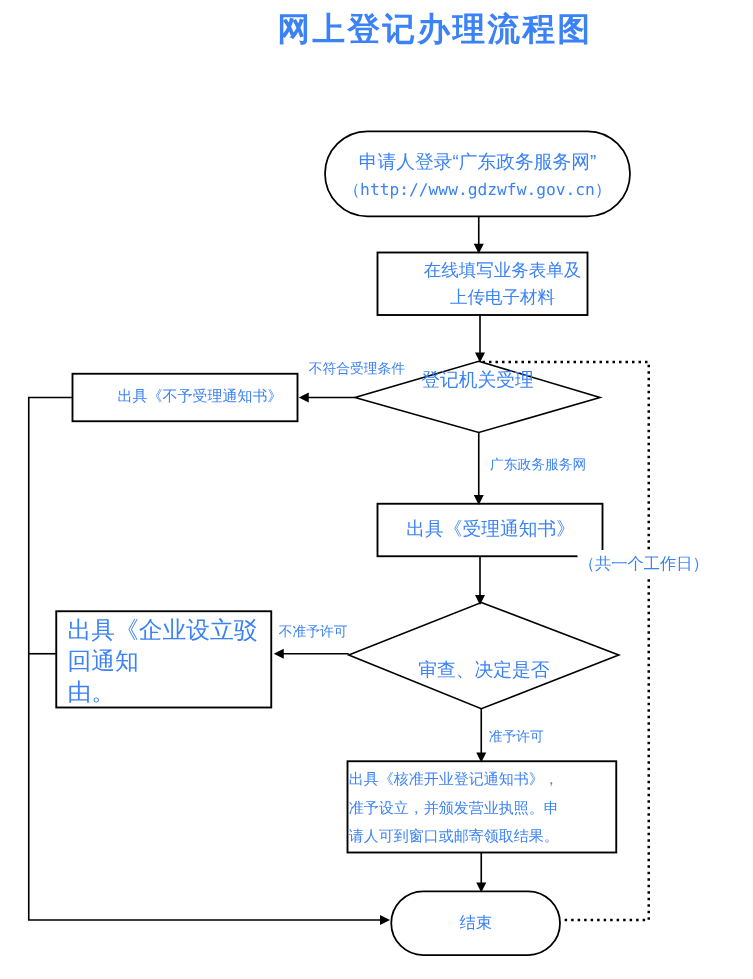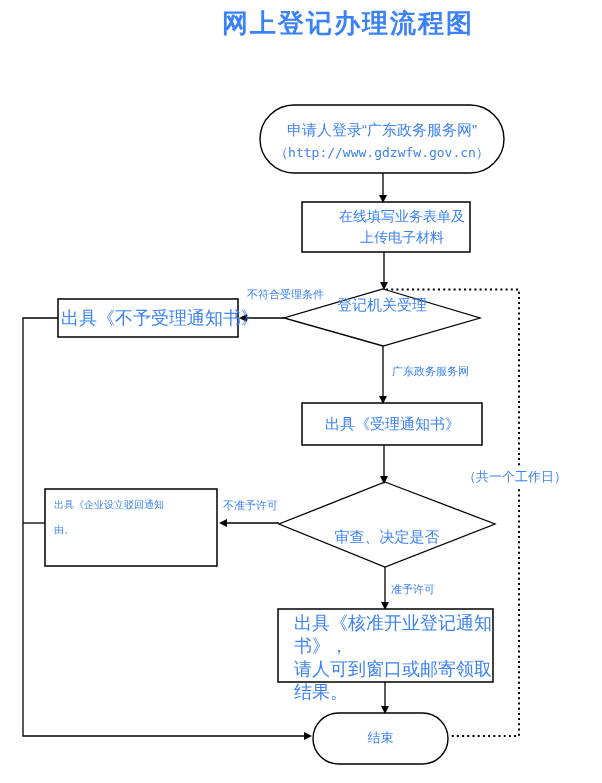--- a/index.html
+++ b/index.html
@@ -82,45 +82,46 @@
 
   <div class="txt" style="left:302px; top:202px; width:200px; height:50px; font-size:14px; line-height:21px;">
     <span>在线填写业务表单及</span>
     <span>上传电子材料</span>
   </div>
 
   <div class="txt" style="left:284px; top:278px; width:196px; height:54px; font-size:15px;">
     <span>登记机关受理</span>
   </div>
 
-  <div class="txt" style="left:58px; top:299px; width:204px; height:38px; font-size:18px;">
+  <div class="txt" style="left:58px; top:299px; width:204px; height:38px; font-size:12px;">
     <span>出具《不予受理通知书》</span>
   </div>
 
   <div class="txt" style="left:302px; top:403px; width:181px; height:42px; font-size:15px;">
     <span>出具《受理通知书》</span>
   </div>
 
   <div class="txt" style="left:279px; top:496px; width:216px; height:81px; font-size:15px; line-height:23px;">
     <span>审查、决定是否</span>
   </div>
 
-  <div class="txt left-align" style="left:45px; top:489px; width:172px; height:77px; font-size:10px; line-height:25px; padding-left:9px; box-sizing:border-box; justify-content:flex-start; padding-top:3px;">
+  <div class="txt left-align" style="left:45px; top:489px; width:172px; height:77px; font-size:19px; line-height:25px; padding-left:9px; box-sizing:border-box; justify-content:flex-start; padding-top:3px;">
     <span>出具《企业设立驳回通知</span>
     <span>由。</span>
   </div>
 
-  <div class="txt left-align" style="left:278px; top:609px; width:215px; height:62px; font-size:18px; line-height:23px; padding-left:16px; box-sizing:border-box; justify-content:flex-start; padding-top:3px;">
+  <div class="txt left-align" style="left:278px; top:609px; width:215px; height:62px; font-size:12px; line-height:23px; padding-left:1px; box-sizing:border-box; justify-content:flex-start; padding-top:3px;">
     <span>出具《核准开业登记通知书》，</span>
+    <span>准予设立，并颁发营业执照。申</span>
     <span>请人可到窗口或邮寄领取结果。</span>
   </div>
 
   <div class="txt" style="left:313px; top:713px; width:135px; height:51px; font-size:13px;">
     <span>结束</span>
   </div>
 
   <div class="edge-label" style="left:247px; top:287px;">不符合受理条件</div>
   <div class="edge-label" style="left:392px; top:364px;">广东政务服务网</div>
   <div class="edge-label" style="left:223px; top:498px;">不准予许可</div>
   <div class="edge-label" style="left:391px; top:582px;">准予许可</div>
-  <div class="edge-label" style="left:462px; top:466px; font-size:13px; background:#fff; padding:2px 1px;">（共一个工作日）</div>
+  <div class="edge-label" style="left:462px; top:440px; font-size:13px; background:#fff; padding:2px 1px;">（共一个工作日）</div>
 
 </div>
 
 </body></html>

